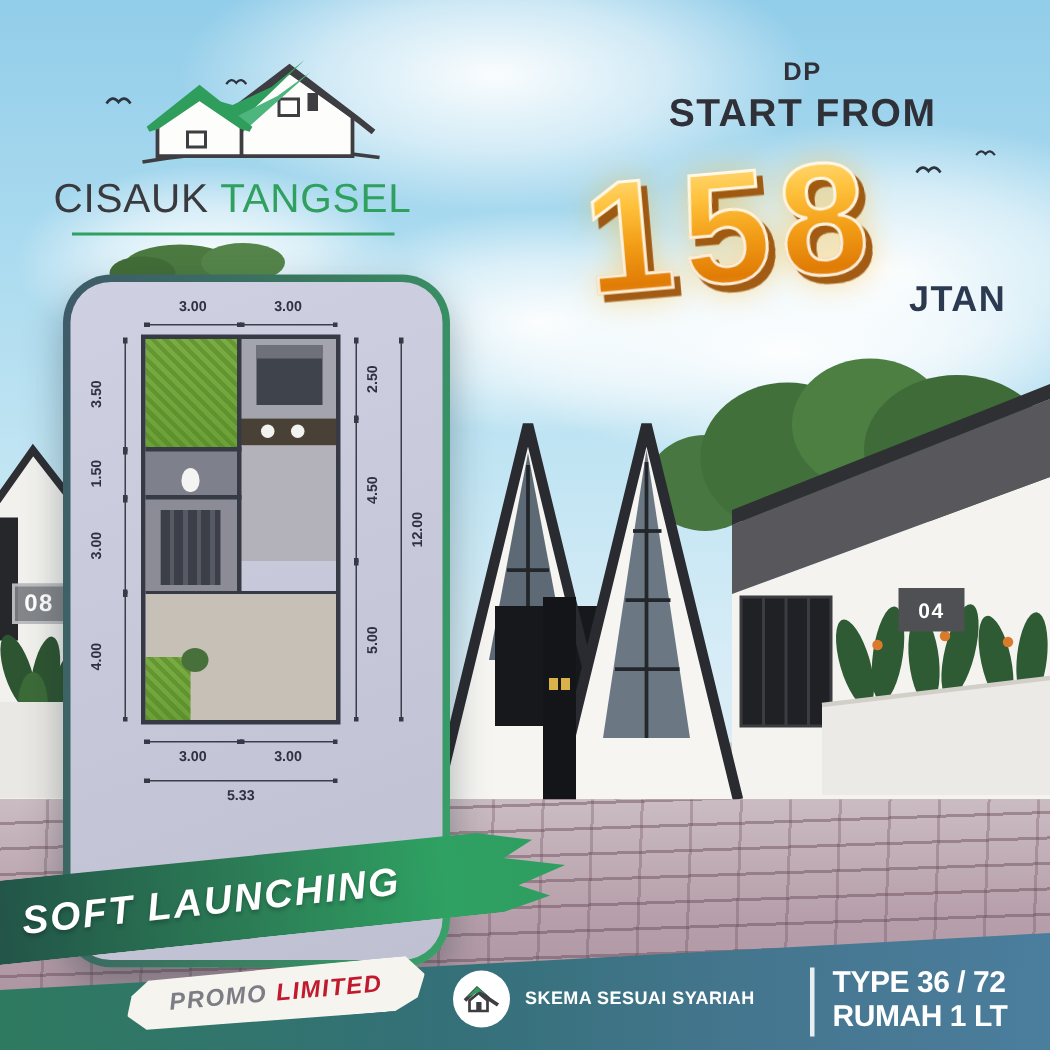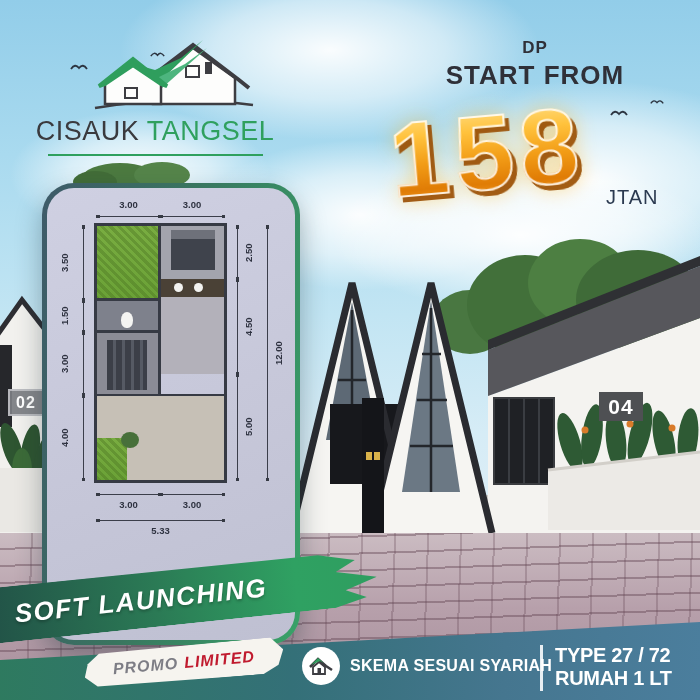--- a/index.html
+++ b/index.html
@@ -18,38 +18,38 @@
   .pavement{position:absolute;left:0;top:533px;width:700px;height:167px;
     background-image:
       repeating-linear-gradient(178deg, rgba(96,66,80,0) 0 15px, rgba(96,66,80,.42) 15px 17px),
       repeating-linear-gradient(92deg, rgba(96,66,80,0) 0 31px, rgba(96,66,80,.28) 31px 33px),
       linear-gradient(180deg,#cbbcc2 0%,#b7a0ab 45%,#a78e9b 100%);
     background-color:#b29aa6;}
   .badge{position:absolute;display:flex;align-items:center;justify-content:center;
     color:#fff;font-weight:700;}
   .badge.b02{left:8px;top:389px;width:36px;height:27px;background:rgba(124,126,130,.93);
     border:2px solid rgba(235,235,238,.55);font-size:16px;letter-spacing:1px;}
-  .badge.b04{left:599px;top:392px;width:44px;height:29px;background:#4e5053;font-size:21px;letter-spacing:1px;}
+  .badge.b04{left:599px;top:392px;width:44px;height:29px;background:#4e5053;font-size:14px;letter-spacing:1px;}
   
   .logo{position:absolute;left:18px;top:34px;width:274px;text-align:center;}
   .logo .wordmark{font-size:27px;font-weight:400;letter-spacing:.5px;color:#3a3a3e;margin-top:0;}
   .logo .wordmark .green{color:#2fa05e;}
   .logo .rule{height:2px;background:#2fa05e;width:215px;margin:7px auto 0;}
   
   .offer{position:absolute;left:385px;top:38px;width:300px;text-align:center;color:#2f3038;}
   .offer .dp{font-size:17px;font-weight:800;letter-spacing:1px;}
   .offer .from{font-size:26px;font-weight:800;letter-spacing:1px;margin-top:2px;}
   .price{position:absolute;left:352px;top:92px;width:270px;text-align:center;
     font-size:106px;font-weight:800;letter-spacing:6px;transform:rotate(-5deg);
     background:linear-gradient(180deg,#ffeaa6 0%,#ffc23c 32%,#f29c16 55%,#e07c05 76%,#ffb43c 100%);
     -webkit-background-clip:text;background-clip:text;color:transparent;
     -webkit-text-stroke:2px rgba(255,255,255,.85);
     filter:drop-shadow(4px 5px 0 rgba(153,77,0,.9)) drop-shadow(0 0 10px rgba(255,185,40,.45));}
   @supports not (background-clip: text){.price{color:#f5a01c;background:none;}}
-  .jtan{position:absolute;left:606px;top:186px;font-size:20px;font-weight:400;color:#2b3a50;letter-spacing:1px;}
+  .jtan{position:absolute;left:606px;top:186px;font-size:24px;font-weight:700;color:#2b3a50;letter-spacing:1px;}
   
   .plan-wrap{position:absolute;left:42px;top:183px;width:258px;height:462px;border-radius:32px;
     padding:5px;background:linear-gradient(100deg,#3e5a69 0%,#39755f 45%,#38a268 100%);
     box-shadow:0 12px 26px rgba(25,45,55,.35);}
   .plan-card{position:relative;width:100%;height:100%;border-radius:27px;overflow:hidden;
     background:linear-gradient(160deg,#cfd0e2 0%,#c6c7d9 55%,#bfc0d2 100%);}
   .room{position:absolute;}
   .wall{position:absolute;background:#363a44;}
   .outline{position:absolute;border:3px solid #363a44;}
   .dh{position:absolute;height:0;border-top:1.3px solid #3b3e4a;}
@@ -77,21 +77,21 @@
     padding-left:40px;text-shadow:0 2px 3px rgba(0,0,0,.25);white-space:nowrap;}
   .brush{position:absolute;left:84px;top:645px;width:200px;height:36px;transform:rotate(-5deg);
     background:#f6f4ef;
     clip-path:polygon(2% 30%,8% 4%,94% 0%,100% 36%,97% 78%,89% 100%,6% 94%,0% 66%);
     display:flex;align-items:center;justify-content:center;gap:6px;}
   .brush .promo{color:#7d7d85;font-weight:800;font-style:italic;font-size:16px;letter-spacing:1px;}
   .brush .limited{color:#c01a2e;font-weight:800;font-style:italic;font-size:16px;letter-spacing:1px;}
   .syariah{position:absolute;left:302px;top:647px;display:flex;align-items:center;gap:10px;}
   .syariah .circ{width:38px;height:38px;border-radius:50%;background:#fff;display:flex;
     align-items:center;justify-content:center;}
-  .syariah .lines{color:#fff;font-weight:700;font-size:16px;line-height:15.5px;letter-spacing:.3px;white-space:nowrap;}
+  .syariah .lines{color:#fff;font-weight:700;font-size:12px;line-height:15.5px;letter-spacing:.3px;white-space:nowrap;}
   .vdiv{position:absolute;left:540px;top:645px;width:2.5px;height:46px;background:rgba(255,255,255,.88);}
   .typeblk{position:absolute;left:555px;top:644px;width:142px;color:#fff;font-weight:800;
     font-size:20px;line-height:23px;letter-spacing:-0.3px;white-space:nowrap;}
 </style>
 </head>
 <body>
 
 <div class="canvas">
 
   <div class="cloud" style="left:120px;top:-40px;width:420px;height:180px;"></div>
@@ -182,21 +182,21 @@
       </g>
       <polyline points="370,533 431,283 492,533" fill="none" stroke="#2a2b30" stroke-width="7"></polyline>
       <rect x="362" y="398" width="22" height="136" fill="#141519"></rect>
       <rect x="366" y="452" width="6" height="8" fill="#d9b24a"></rect>
       <rect x="374" y="452" width="6" height="8" fill="#d9b24a"></rect>
     </g>
   </svg>
 
   <div class="pavement"></div>
 
-  <div class="badge b02">02</div>
+  <div class="badge b02">08</div>
   <div class="badge b04">04</div>
 
   <div class="logo">
     <svg width="240" height="78" viewBox="0 0 240 78">
       <path d="M60,74 Q140,60 218,71" fill="none" stroke="#3d3d42" stroke-width="2.5"></path>
       <polygon points="118,44 158,14 200,44 200,70 118,70" fill="#fdfdfc" stroke="#3d3d42" stroke-width="2.5"></polygon>
       <polyline points="112,46 158,11 204,46 214,54" fill="none" stroke="#3d3d42" stroke-width="4"></polyline>
       <rect x="170" y="28" width="7" height="12" fill="#3d3d42"></rect>
       <rect x="151" y="32" width="13" height="11" fill="none" stroke="#3d3d42" stroke-width="2"></rect>
       <path d="M92,28 L120,52 L168,6 L146,24 L120,36 Z" fill="#2f9e5d"></path>
@@ -296,17 +296,17 @@
       </svg>
     </div>
     <div class="lines">
       <div>SKEMA SESUAI SYARIAH</div>
     </div>
   </div>
 
   <div class="vdiv"></div>
 
   <div class="typeblk">
-    <div>TYPE 27 / 72</div>
+    <div>TYPE 36 / 72</div>
     <div>RUMAH 1 LT</div>
   </div>
 
 </div>
 
 </body></html>

